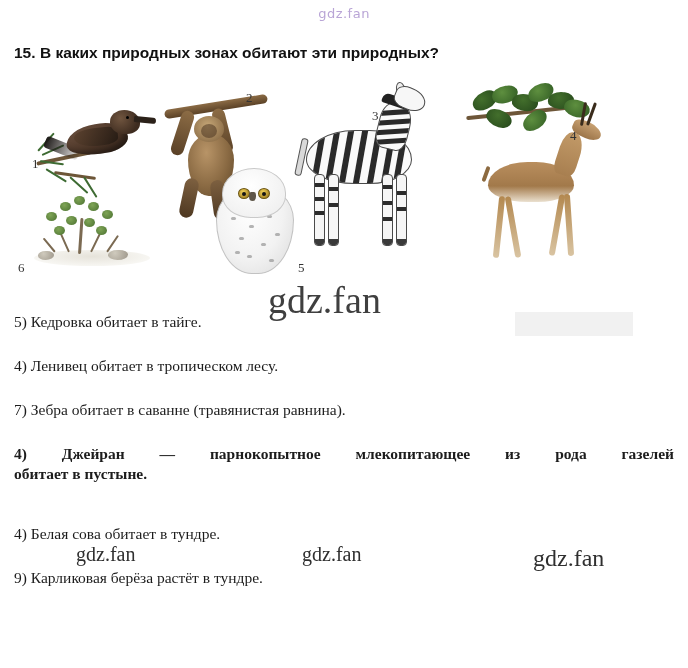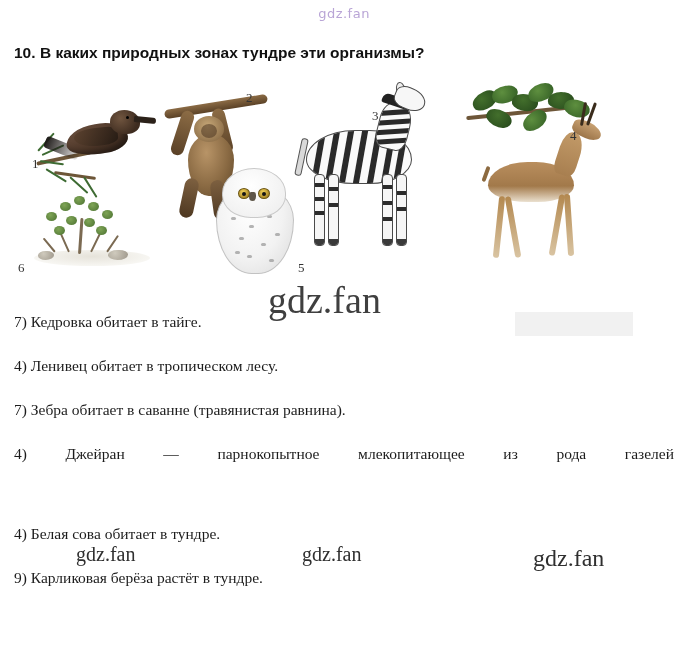--- a/index.html
+++ b/index.html
@@ -437,20 +437,21 @@
   }
   .ans {
     position: absolute;
     left: 0;
     width: 660px;
     line-height: 20px;
   }
   .ans.justify {
     text-align: justify;
     text-align-last: left;
+    font-weight: bold;
   }
   .ans.justify span.l1 {
     display: block;
     text-align: justify;
     text-align-last: justify;
   }
 
   
   .wm {
     position: absolute;
@@ -472,22 +473,22 @@
   }
 </style>
 </head>
 <body>
 
 <div class="page">
 
   <div class="wm-top">gdz.fan</div>
 
   <div class="question">
-    <span class="qnum">10.</span>
-    <span>В каких природных зонах тундре эти организмы?</span>
+    <span class="qnum">15.</span>
+    <span>В каких природных зонах обитают эти природных?</span>
   </div>
 
   <div class="figure">
 
     <div class="org bird-wrap">
       <div class="branch" style="left:0px;  top:66px; width:56px; height:4px; transform:rotate(-12deg);"></div>
       <div class="branch" style="left:18px; top:84px; width:42px; height:3px; transform:rotate(8deg);"></div>
       <div class="needle" style="left:2px;  top:60px; transform:rotate(-48deg);"></div>
       <div class="needle" style="left:6px;  top:64px; transform:rotate(-24deg);"></div>
       <div class="needle" style="left:4px;  top:70px; transform:rotate(8deg);"></div>
@@ -623,25 +624,26 @@
     <div class="fig-label" style="left:232px; top:18px;">2</div>
     <div class="fig-label" style="left:358px; top:36px;">3</div>
     <div class="fig-label" style="left:556px; top:56px;">4</div>
     <div class="fig-label" style="left:284px; top:188px;">5</div>
     <div class="fig-label" style="left:4px;   top:188px;">6</div>
   </div>
 
   <div class="wm-grey-box"></div>
 
   <div class="answers">
-    <div class="ans" style="top:0px;">7) Кедровка обитает в тайге.</div>
+    <div class="ans" style="top:0px;">5) Кедровка обитает в тайге.</div>
     <div class="ans" style="top:44px;">4) Ленивец обитает в тропическом лесу.</div>
     <div class="ans" style="top:88px;">7) Зебра обитает в саванне (травянистая равнина).</div>
     <div class="ans justify" style="top:132px;">
       <span class="l1">4)  Джейран  —  парнокопытное  млекопитающее  из  рода  газелей</span>
+      <span>обитает в пустыне.</span>
     </div>
     <div class="ans" style="top:212px;">4) Белая сова обитает в тундре.</div>
     <div class="ans" style="top:256px;">9) Карликовая берёза растёт в тундре.</div>
   </div>
 
   <div class="wm-center">gdz.fan</div>
   <div class="wm wm-a">gdz.fan</div>
   <div class="wm wm-b">gdz.fan</div>
   <div class="wm wm-c">gdz.fan</div>
 

